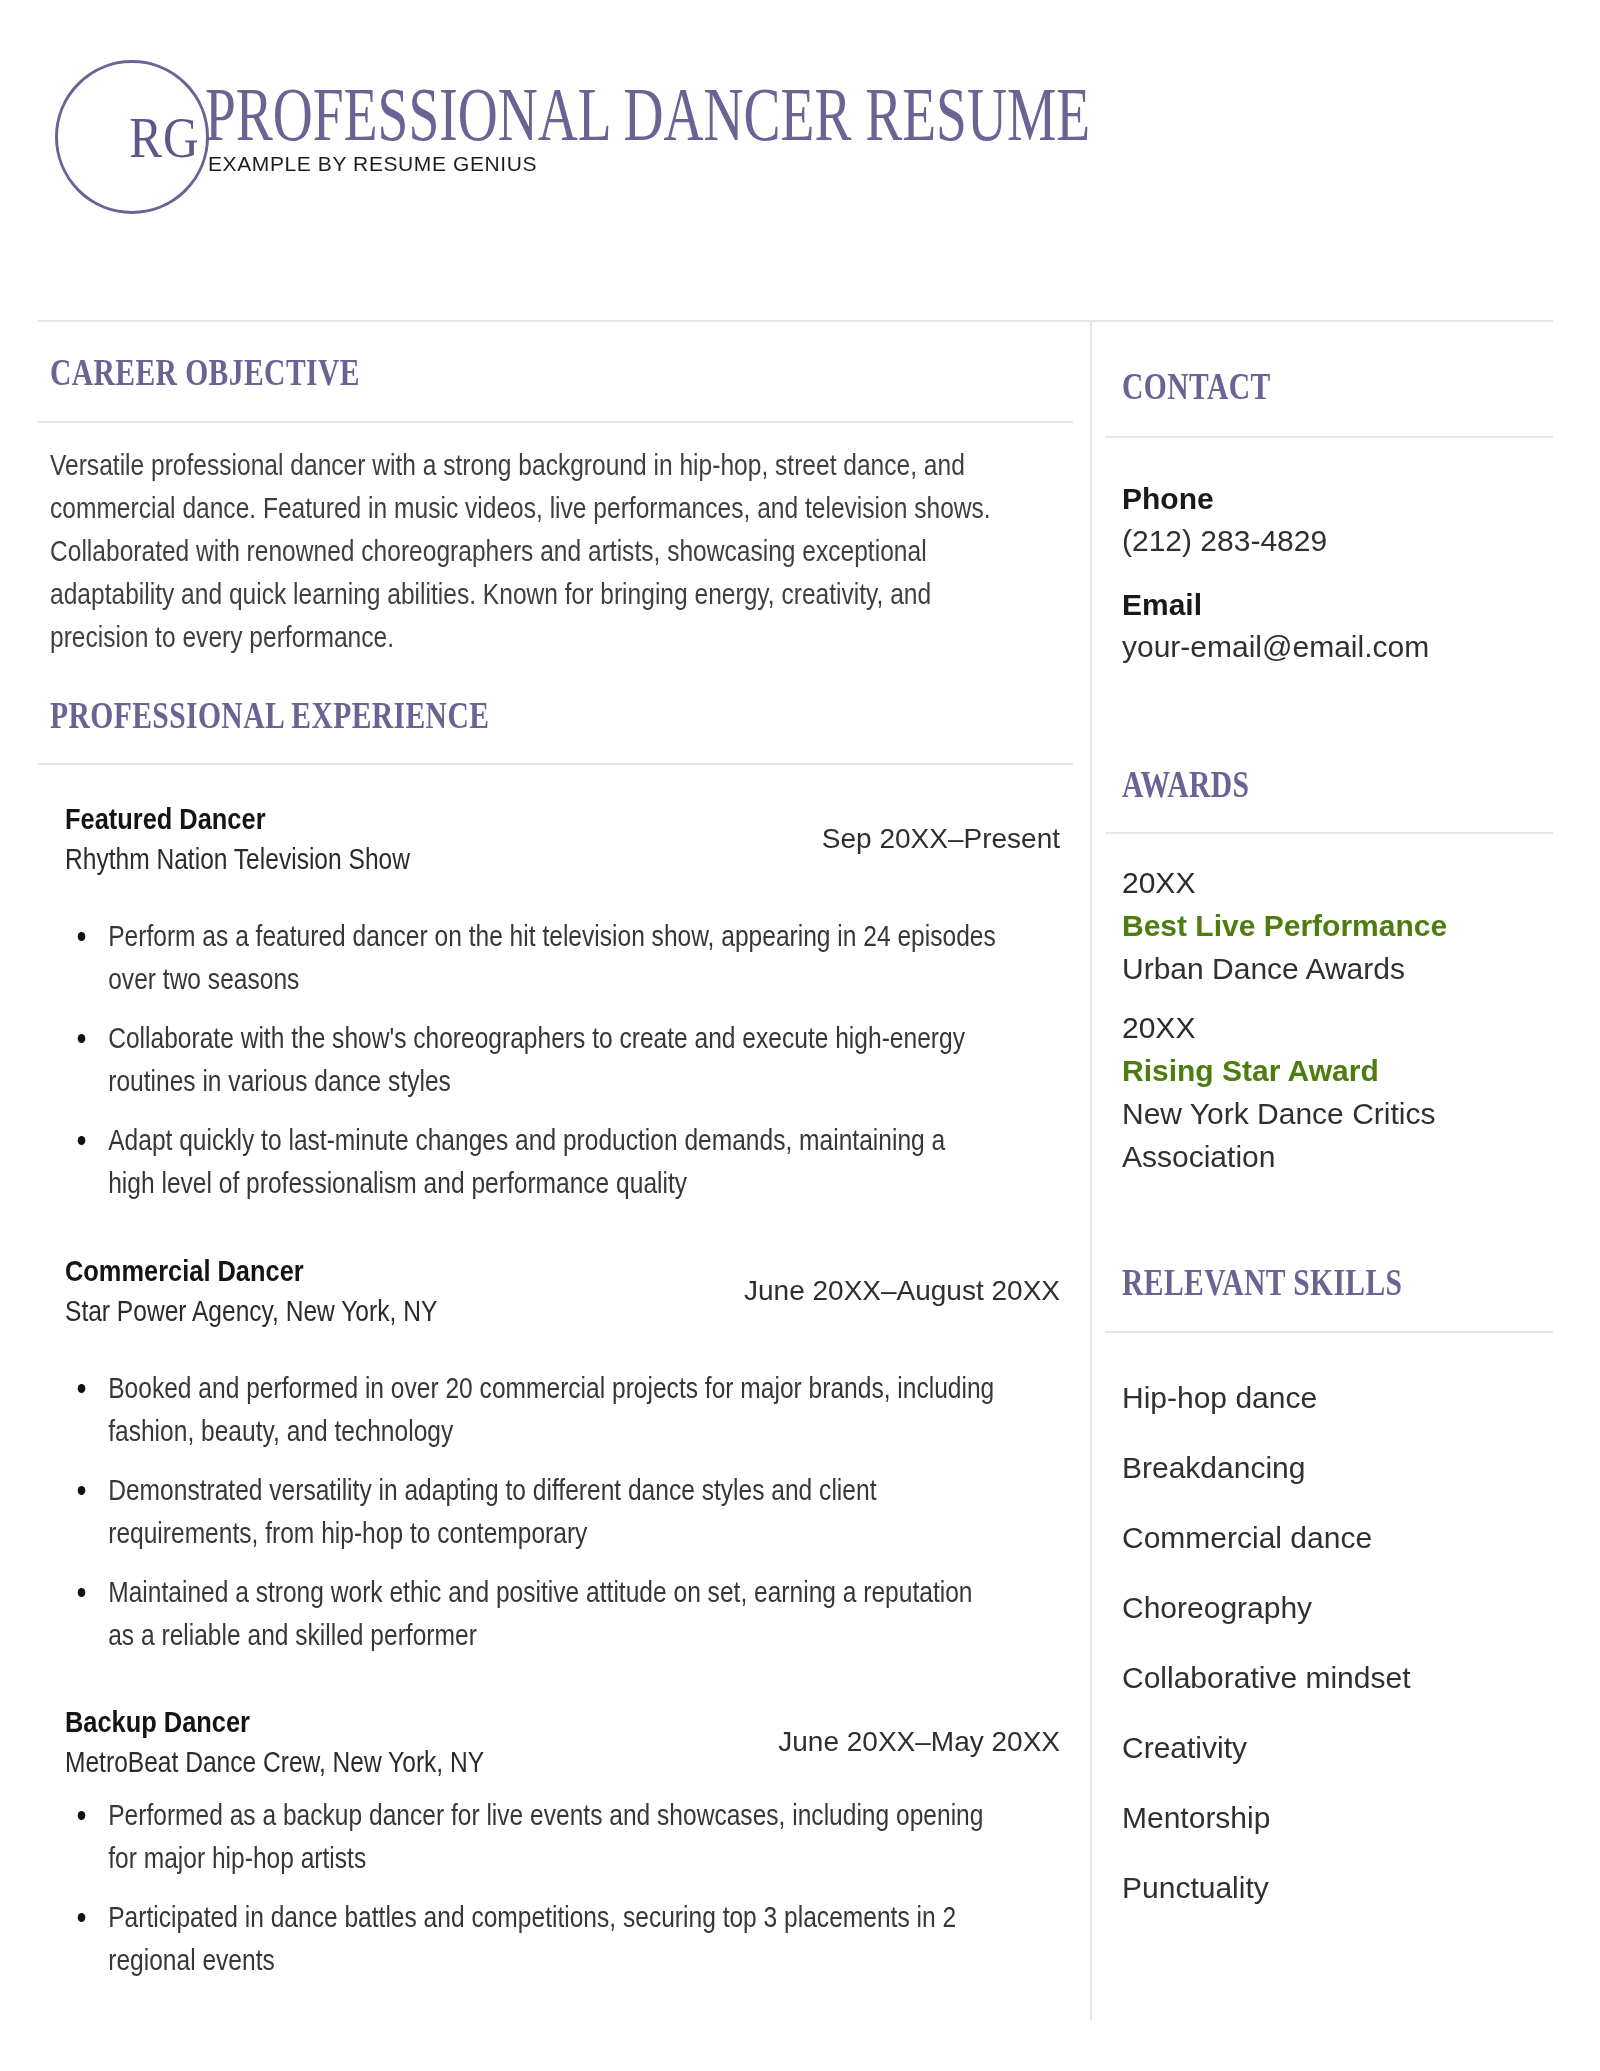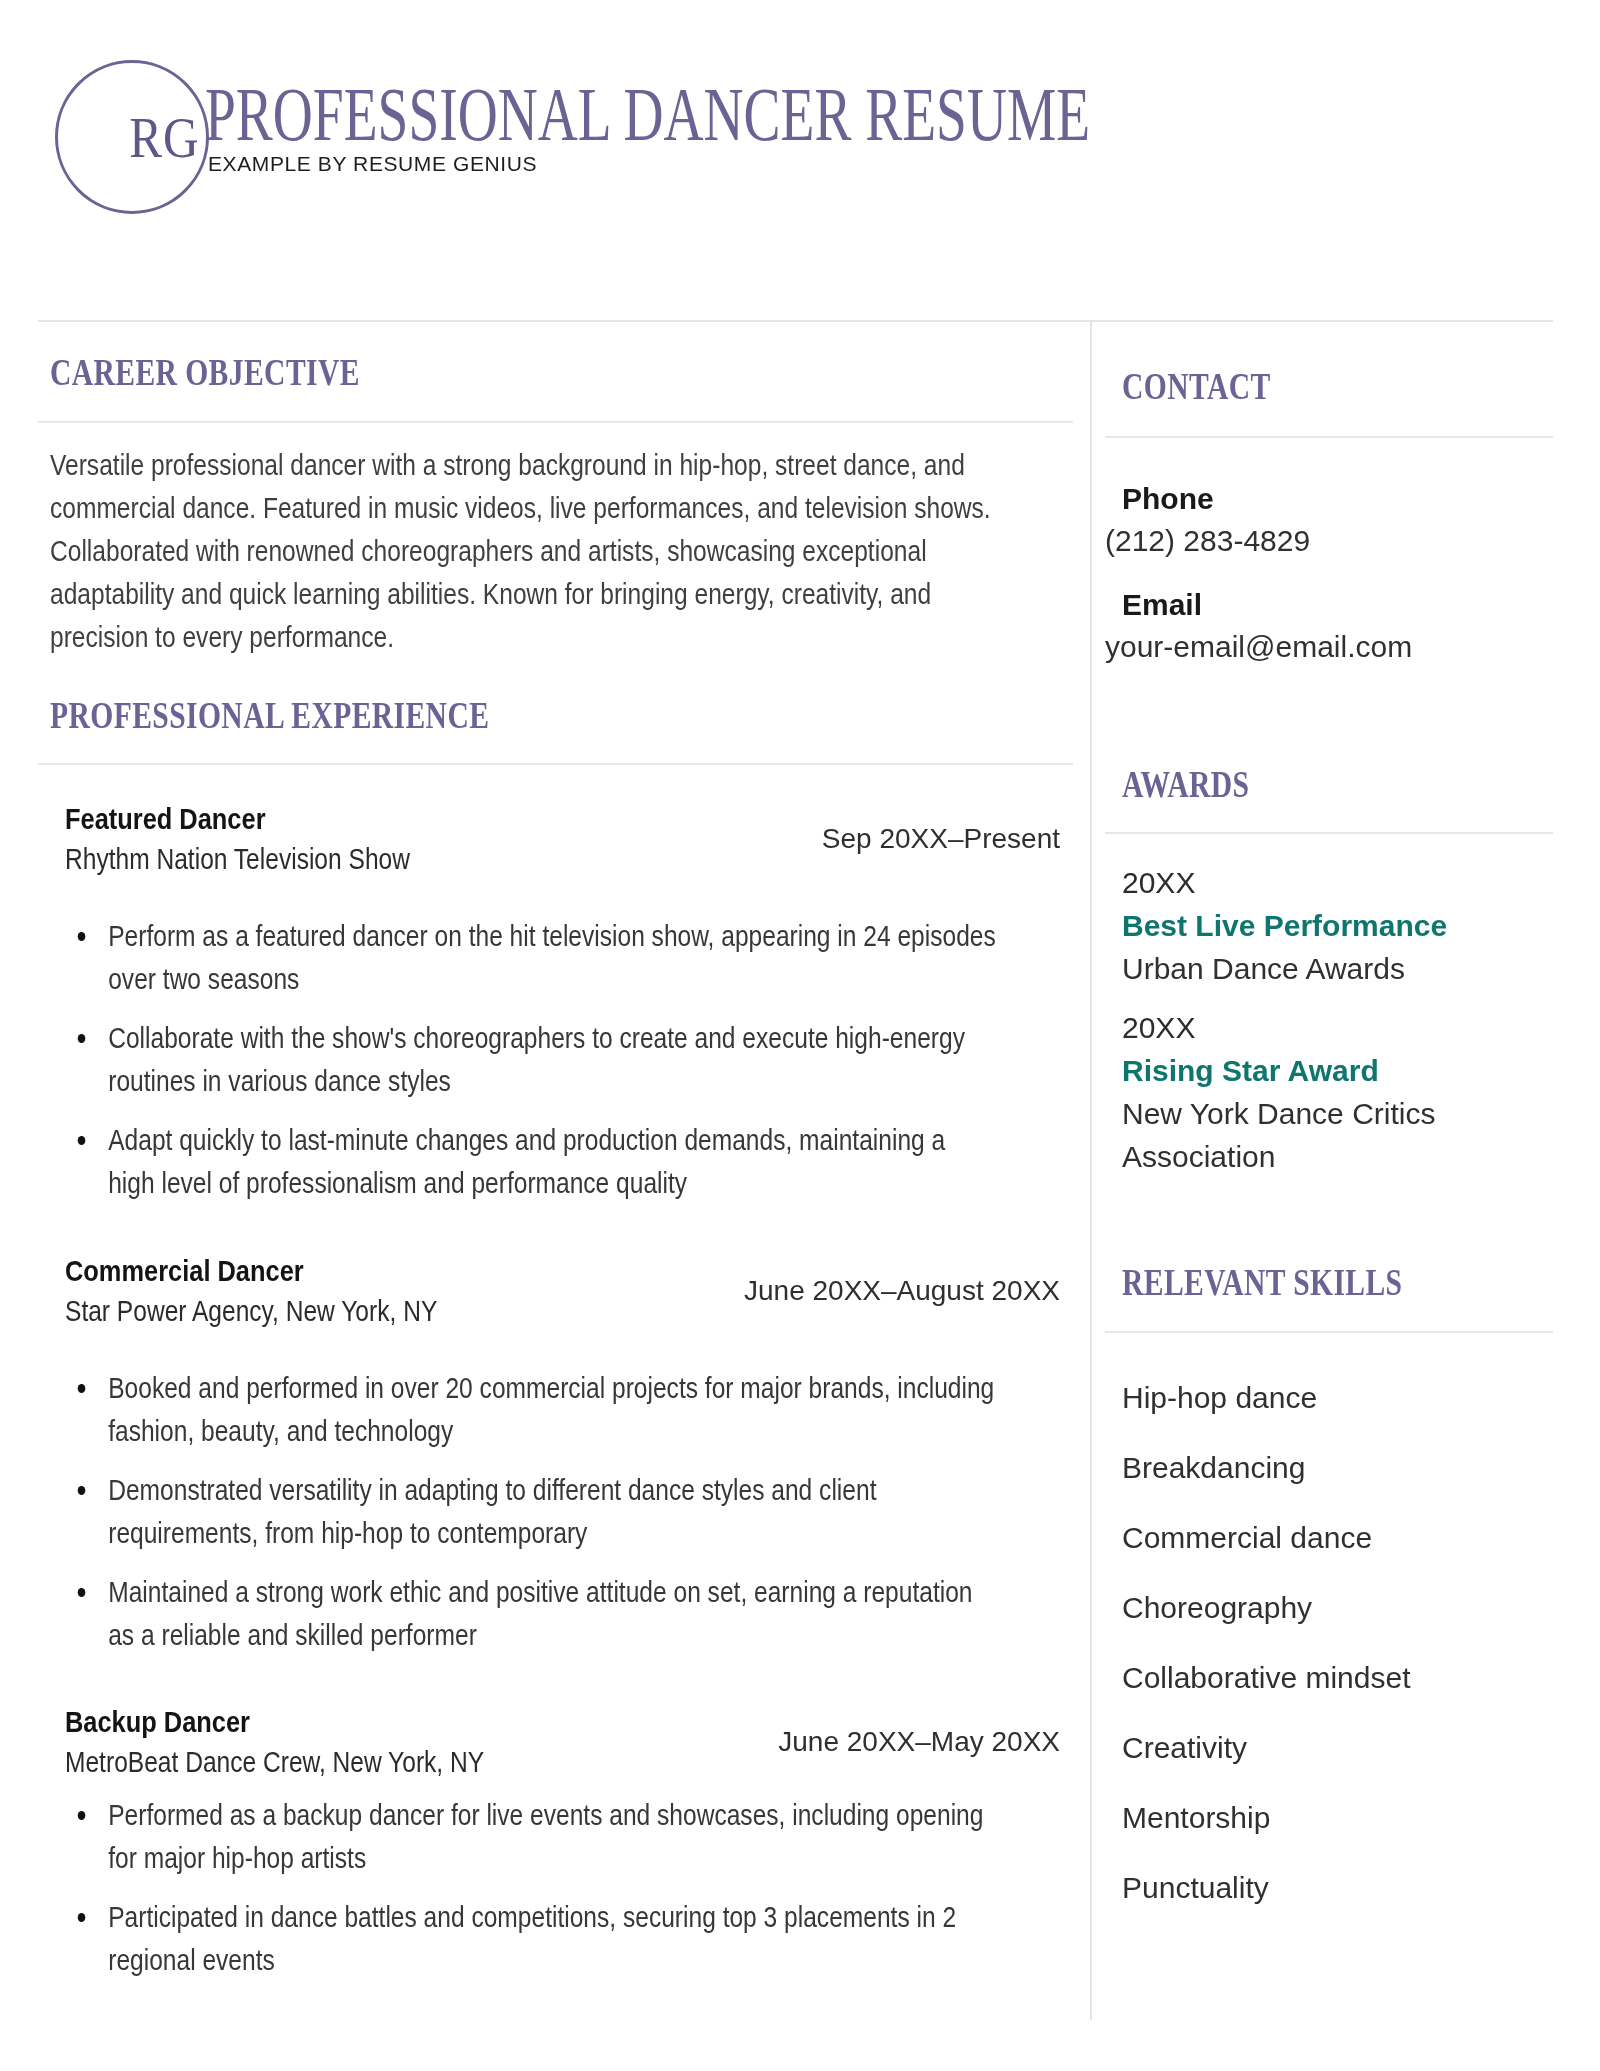--- a/index.html
+++ b/index.html
@@ -82,28 +82,28 @@
     width:9px; height:9px; border-radius:50%; background:#111111;
   }
 
   
   .sidebar { position:absolute; left:1105px; top:320px; width:448px; }
   .sidebar .sec-h { margin-left:17px; }
   .h-contact { margin-top:46px; }
   .div-contact { margin-top:28px; }
   .contact-label { margin:40px 0 0 17px; font-size:30px; line-height:42px; font-weight:700; color:#191919; }
   .contact-label.second { margin-top:22px; }
-  .contact-value { font-size:30px; line-height:42px; color:#303030; }
+  .contact-value { margin-left:17px; font-size:30px; line-height:42px; color:#303030; }
 
   .h-awards { margin-top:96px; }
   .div-awards { margin-top:26px; }
   .award { margin:27px 0 0 17px; font-size:30px; line-height:43px; }
   .award + .award { margin-top:16px; }
   .award-year { color:#2c2c2c; }
-  .award-title { font-weight:700; color:#0f766e; }
+  .award-title { font-weight:700; color:#4d7c0f; }
   .award-org { color:#303030; }
 
   .h-skills { margin-top:84px; }
   .div-skills { margin-top:27px; }
   .skills-list { margin:43px 0 14px 17px; padding:0; list-style:none; }
   .skills-list li { font-size:30px; line-height:43px; color:#303030; margin-bottom:27px; }
 </style>
 </head>
 <body>
 

